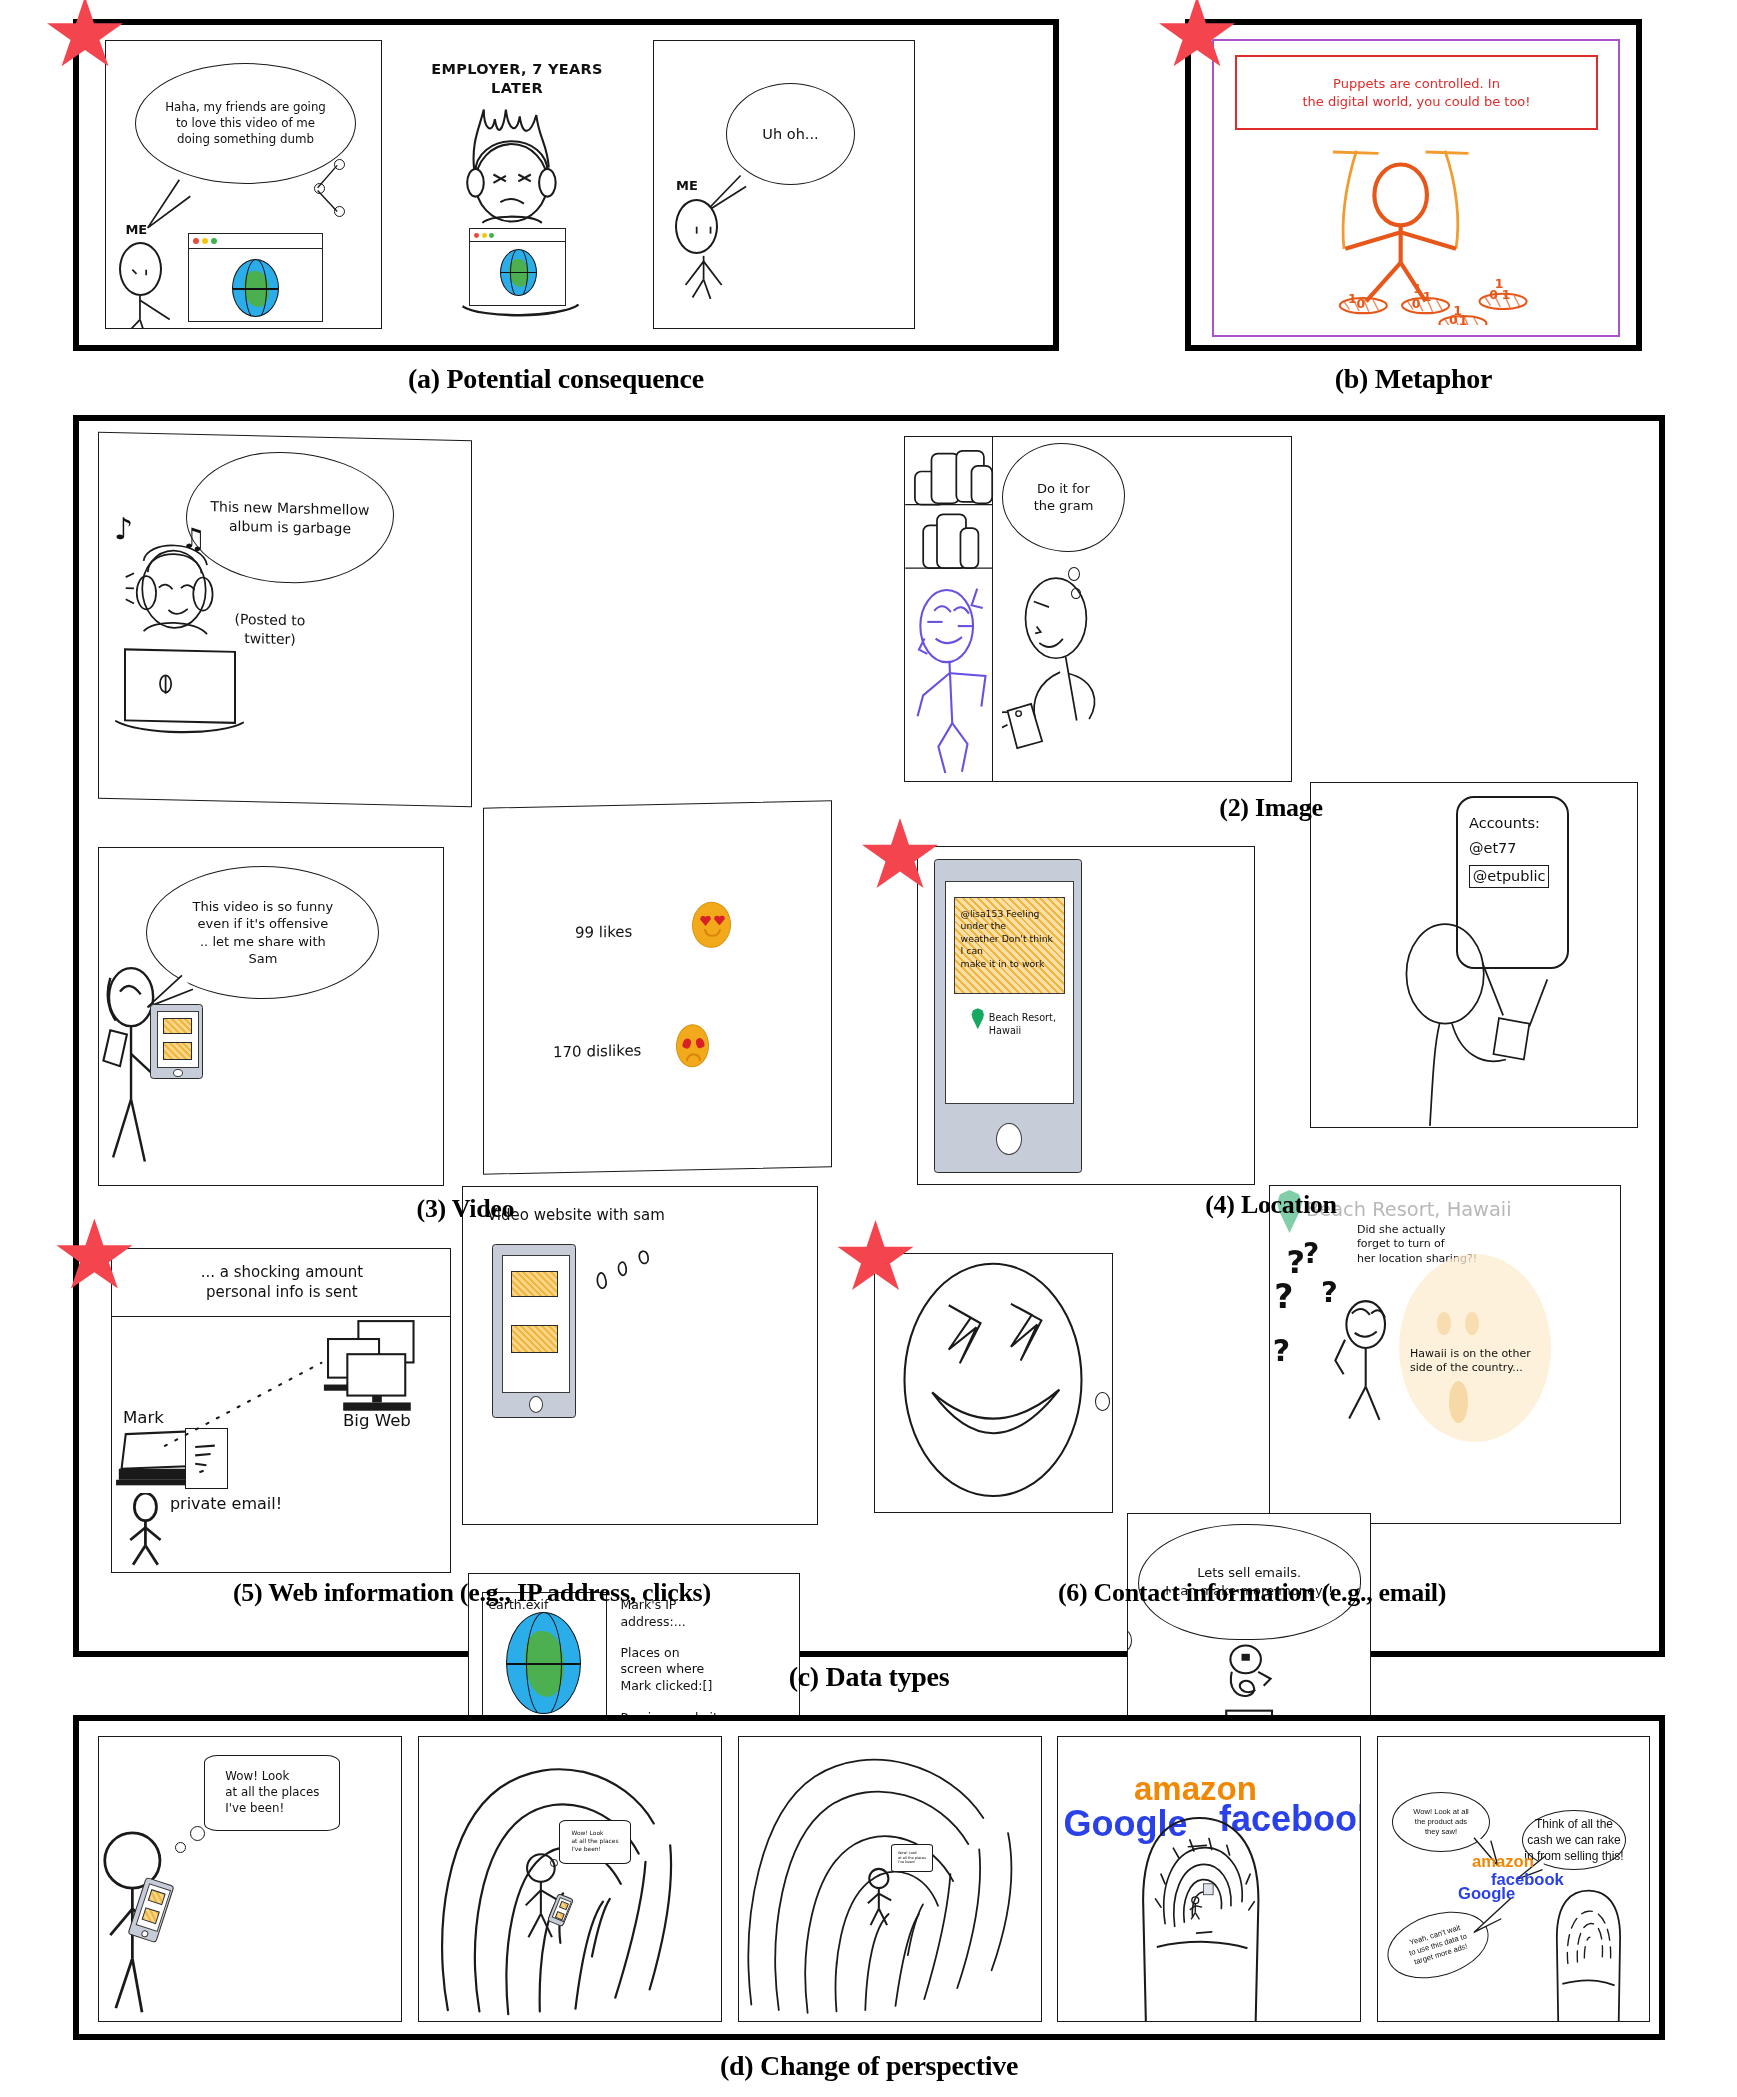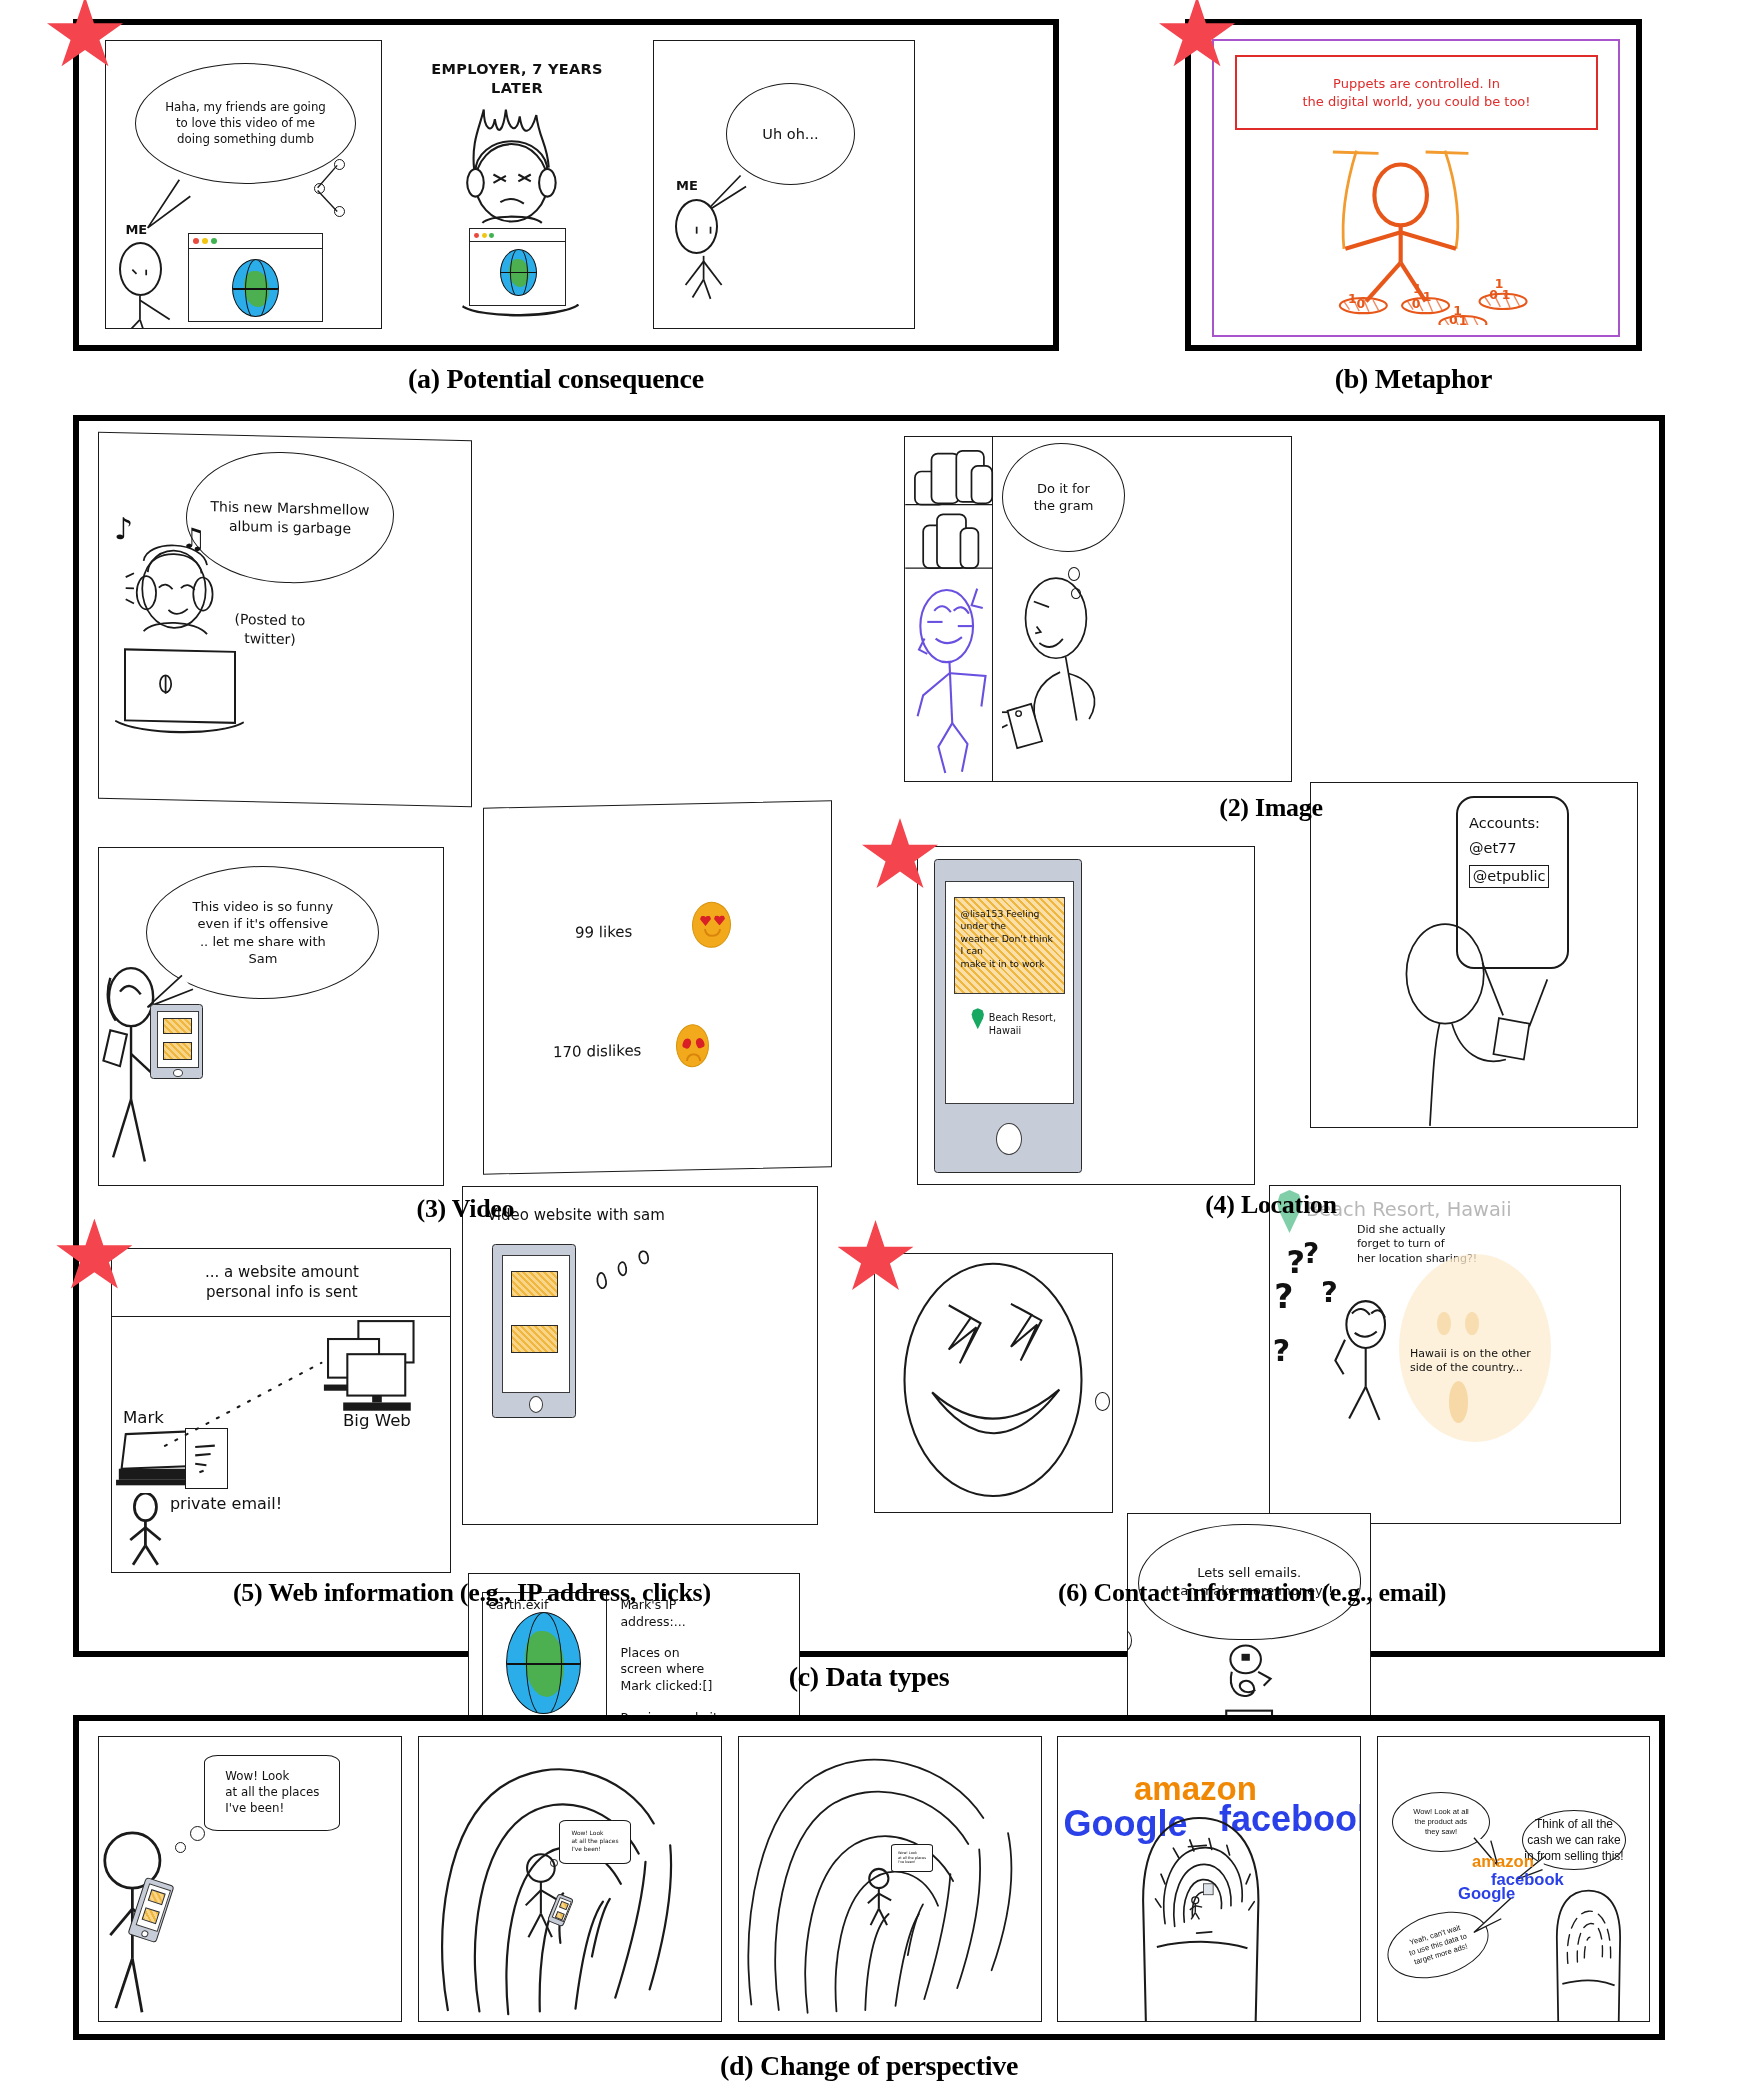--- a/index.html
+++ b/index.html
@@ -608,21 +608,21 @@
     </div>
 
     <div class="figcap cap-lvl2" style="position:absolute; left:0; top:354px; width:734px;">(4) Location</div>
   </div>
 
   <div style="position:absolute; left:19.4px; top:817px; width:747px; height:374px;">
     <div class="star" style="left:-42px; top:-19.4px;"></div>
 
     <div class="panel" style="left:12.5px; top:9.7px; width:340px; height:325px;">
       <div style="position:absolute;left:0;top:0;width:340px;height:68px;border-bottom:1.7px solid #1a1a1a;display:flex;align-items:center;justify-content:center;">
-        <div class="hw" style="font-size:15px;">... a website amount
+        <div class="hw" style="font-size:15px;">... a shocking amount
 personal info is sent</div>
       </div>
 
       <svg style="position:absolute;left:205px;top:69px;width:131px;height:111px;" viewBox="0 0 190 160" width="131" height="111">
         <rect x="60" y="4" width="80" height="60" fill="#fff" stroke="#1a1a1a" stroke-width="3"></rect>
         <rect x="74" y="64" width="14" height="12" fill="#1a1a1a"></rect>
         <rect x="46" y="76" width="72" height="10" fill="#1a1a1a"></rect>
         <rect x="16" y="30" width="74" height="56" fill="#fff" stroke="#1a1a1a" stroke-width="3"></rect>
         <rect x="44" y="86" width="12" height="10" fill="#1a1a1a"></rect>
         <rect x="10" y="96" width="78" height="9" fill="#1a1a1a"></rect>

